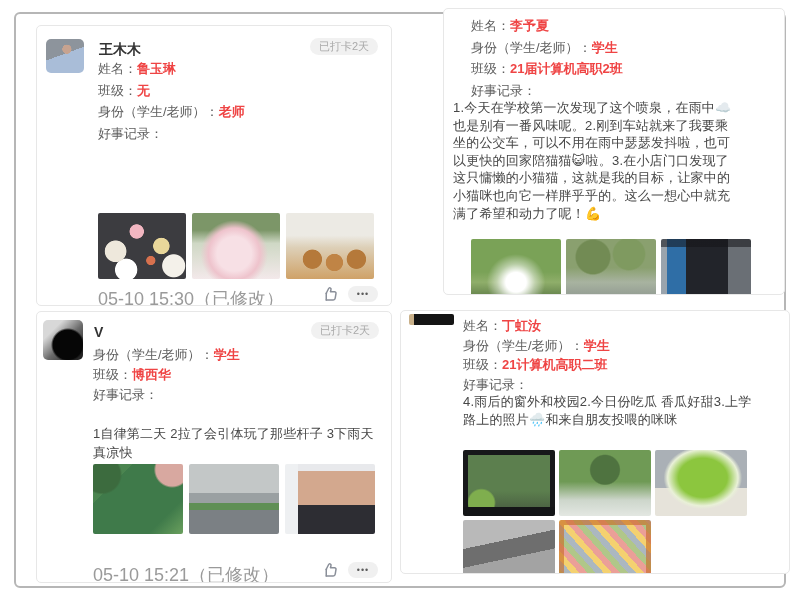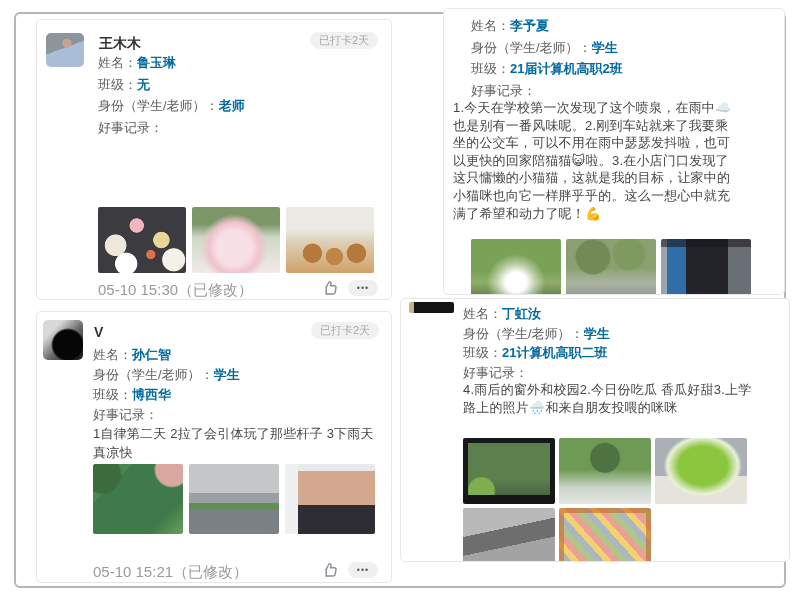--- a/index.html
+++ b/index.html
@@ -9,24 +9,24 @@
     overflow:hidden;color:#3f3f3f;
   }
   .frame{
     position:absolute;left:14px;top:12px;width:768px;height:572px;
     border:2px solid #b6b6b6;border-radius:6px;background:#fff;
   }
   .card{
     position:absolute;background:#fff;border:1px solid #e7e7e7;
     border-radius:5px;overflow:hidden;box-sizing:border-box;
   }
-  #card1{left:36px;top:19px;width:356px;height:281px;}
+  #card1{left:36px;top:25px;width:356px;height:281px;}
   #card2{left:443px;top:8px;width:342px;height:287px;}
   #card3{left:36px;top:311px;width:356px;height:272px;}
-  #card4{left:400px;top:298px;width:390px;height:264px;}
+  #card4{left:400px;top:310px;width:390px;height:264px;}
 
   .avatar{position:absolute;border-radius:5px;overflow:hidden;}
   #card1 .avatar{left:9px;top:13px;width:38px;height:34px;
     background:radial-gradient(circle at 55% 30%,#c7a390 0 14%,transparent 15%),
     linear-gradient(160deg,#8d949c 0 45%,#a9bdd8 45% 100%);}
   #card3 .avatar{left:6px;top:8px;width:40px;height:40px;
     background:radial-gradient(circle at 62% 62%,#060606 0 42%,transparent 48%),
     linear-gradient(135deg,#d8d8d8 0 25%,#6a6a6a 55%,#151515 100%);}
   #card4 .avatar-sliver{position:absolute;left:8px;top:3px;width:45px;height:11px;
     border-radius:2px;background:linear-gradient(90deg,#c9b089 0 12%,#141414 12%);}
@@ -37,21 +37,21 @@
 
   .badge{
     position:absolute;top:12px;font-size:11px;color:#a9a9a9;background:#f1f1f1;
     padding:2px 9px;border-radius:9px;line-height:13px;
   }
   #card1 .badge{right:13px;}
   #card3 .badge{right:12px;top:10px;}
 
   .fields{position:absolute;font-size:13px;color:#5d5d5d;}
   .fields .row{white-space:nowrap;}
-  .fields .val{font-weight:600;color:#0369a1;}
+  .fields .val{font-weight:600;color:#ef4444;}
   #card1 .fields{left:61px;top:32px;line-height:21.5px;}
   #card2 .fields{left:27px;top:6px;line-height:21.5px;}
   #card3 .fields{left:56px;top:33px;line-height:20px;}
   #card4 .fields{left:62px;top:5px;line-height:19.5px;}
 
   .record{position:absolute;font-size:13px;color:#474747;letter-spacing:.2px;}
   #card1 .record{left:61px;top:107px;width:288px;line-height:18.5px;}
   #card2 .record{left:9px;top:90px;width:288px;line-height:17.6px;}
   #card3 .record{left:56px;top:112px;width:292px;line-height:19px;}
   #card4 .record{left:62px;top:82px;width:292px;line-height:18px;}
@@ -119,21 +119,21 @@
     radial-gradient(circle at 44% 95%,#f2f2f2 0 6%,transparent 7%),
     radial-gradient(circle at 72% 93%,#e9e9e9 0 7%,transparent 8%),
     linear-gradient(168deg,#b9b9b9 0 34%,#6e6e6e 34% 56%,#a3a3a3 56% 100%);}
   .p-snack{box-shadow:inset 0 0 0 5px rgba(201,111,41,.65);background:
     repeating-linear-gradient(48deg,rgba(236,120,150,.55) 0 6px,rgba(120,190,120,.5) 6px 12px,rgba(110,160,230,.5) 12px 18px,rgba(250,210,90,.65) 18px 24px),
     #e9cf9a;}
 
   .footer{position:absolute;left:0;right:0;height:22px;}
   #card1 .footer{top:258px;}
   #card3 .footer{top:236px;margin-top:12px;}
-  .date{position:absolute;font-size:15px;color:#9a9a9a;text-align:right;}
+  .date{position:absolute;font-size:18px;color:#9a9a9a;text-align:right;}
   #card1 .date{left:61px;top:3px;}
   #card3 .date{left:56px;top:3px;}
   .like-btn{position:absolute;right:52px;top:1px;width:18px;height:18px;}
   .more-btn{
     position:absolute;right:13px;top:2px;width:30px;height:16px;border-radius:8px;
     background:#f0f0f0;color:#5c5c5c;font-size:9px;letter-spacing:1px;
     display:flex;align-items:center;justify-content:center;line-height:1;
   }
 </style>
 </head>
@@ -181,21 +181,20 @@
     <div class="photo p-trees" title="campus-trees-photo"></div>
     <div class="photo p-shop" title="shop-entrance-photo"></div>
   </div>
 </div>
 
 <div class="card" id="card3">
   <div class="avatar"></div>
   <div class="username">V</div>
   <div class="badge">已打卡2天</div>
   <div class="fields">
-    <div class="row"><span>姓名：</span><span class="val">孙仁智</span></div>
     <div class="row"><span>身份（学生/老师）：</span><span class="val">学生</span></div>
     <div class="row"><span>班级：</span><span class="val">博西华</span></div>
     <div class="row"><span>好事记录：</span></div>
   </div>
   <div class="record">1自律第二天 2拉了会引体玩了那些杆子 3下雨天真凉快</div>
   <div class="photos">
     <div class="photo p-court" title="basketball-court-photo"></div>
     <div class="photo p-campus" title="campus-field-photo"></div>
     <div class="photo p-torso" title="torso-photo"></div>
   </div>

